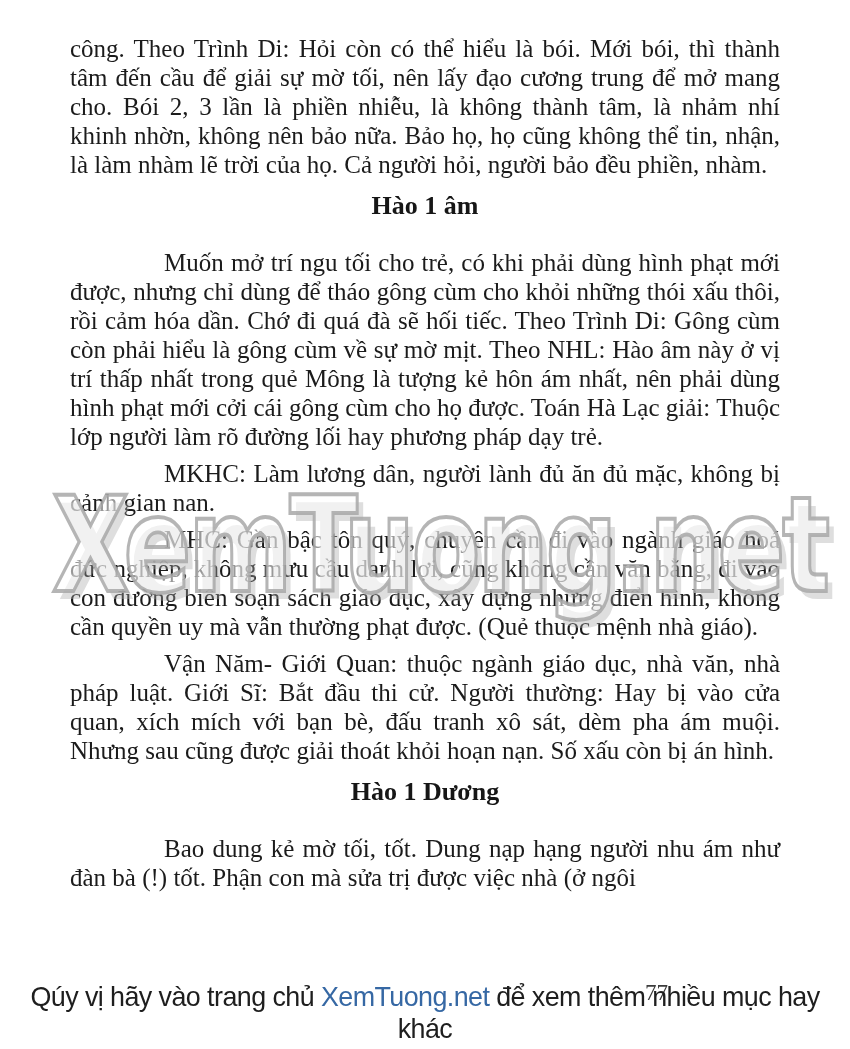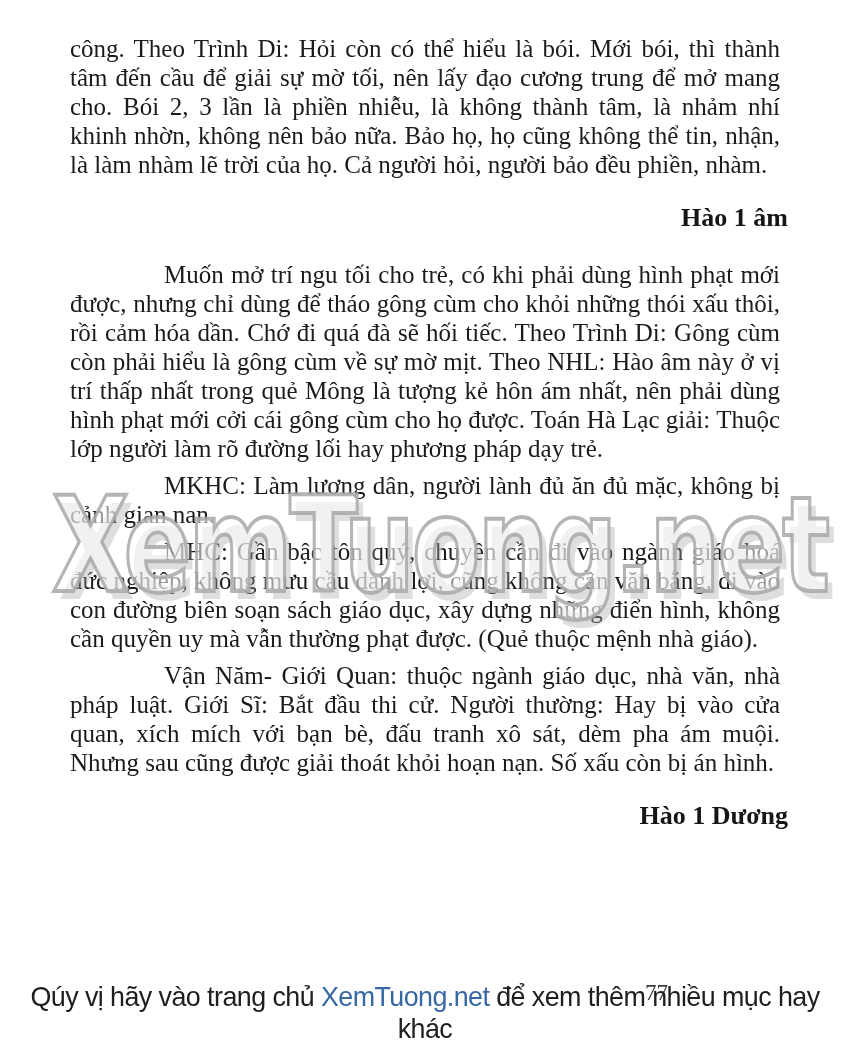--- a/index.html
+++ b/index.html
@@ -19,22 +19,22 @@
     color: #1b1b1b;
     text-align: justify;
     z-index: 1;
   }
   .para { margin: 8px; }
   .para.indent { text-indent: 94px; }
   .heading {
     font-family: "Liberation Serif", serif;
     font-size: 26px;
     font-weight: bold;
-    text-align: right;
-    margin: 24px 0 28px 0;
+    text-align: center;
+    margin: 12px 0 28px 0;
     text-indent: 0;
     color: #161616;
   }
   .run-bold { font-weight: normal; }
   .run-italic { }
   .watermark {
     position: absolute;
     top: 468px; left: 52px;
     font-family: "DejaVu Sans", sans-serif;
     font-weight: bold;
@@ -82,20 +82,21 @@
 <div class="page">
 
   <div class="page-text">
       <p class="para"><span>công. Theo Trình Di: Hỏi còn có thể hiểu là bói. Mới bói, thì thành tâm đến cầu để giải sự mờ tối, nên lấy đạo cương trung để mở mang cho. Bói 2, 3 lần là phiền nhiễu, là không thành tâm, là nhảm nhí khinh nhờn, không nên bảo nữa. Bảo họ, họ cũng không thể tin, nhận, là làm nhàm lẽ trời của họ. Cả người hỏi, người bảo đều phiền, nhàm.</span></p>
       <h2 class="heading">Hào 1 âm</h2>
       <p class="para indent"><span class="run-italic">Muốn mở trí ngu tối cho trẻ, có khi phải dùng hình phạt mới được, nhưng chỉ dùng để tháo gông cùm cho khỏi những thói xấu thôi, rồi cảm hóa dần. Chớ đi quá đà sẽ hối tiếc.</span><span> Theo Trình Di: Gông cùm còn phải hiểu là gông cùm về sự mờ mịt. Theo NHL: Hào âm này ở vị trí thấp nhất trong quẻ Mông là tượng kẻ hôn ám nhất, nên phải dùng hình phạt mới cởi cái gông cùm cho họ được. </span><span class="run-bold">Toán Hà Lạc giải</span><span>: </span><span class="run-italic">Thuộc lớp người làm rõ đường lối hay phương pháp dạy trẻ.</span></p>
       <p class="para indent"><span>MKHC: Làm lương dân, người lành đủ ăn đủ mặc, không bị cảnh gian nan.</span></p>
       <p class="para indent"><span>MHC: Gần bậc tôn quý, chuyên cần đi vào ngành giáo hoá đức nghiệp, không mưu cầu danh lợi, cũng không cần văn bằng, đi vào con đường biên soạn sách giáo dục, xây dựng những điển hình, không cần quyền uy mà vẫn thường phạt được. (Quẻ thuộc mệnh nhà giáo).</span></p>
       <p class="para indent"><span>Vận Năm- </span><span class="run-bold">Giới Quan</span><span>: thuộc ngành giáo dục, nhà văn, nhà pháp luật. </span><span class="run-bold">Giới Sĩ</span><span>: Bắt đầu thi cử. </span><span class="run-bold">Người thường:</span><span> Hay bị vào cửa quan, xích mích với bạn bè, đấu tranh xô sát, dèm pha ám muội. Nhưng sau cũng được giải thoát khỏi hoạn nạn. Số xấu còn bị án hình.</span></p>
       <h2 class="heading">Hào 1 Dương</h2>
+      <p class="para indent"><span class="run-italic">Bao dung kẻ mờ tối, tốt. Dung nạp hạng người nhu ám như đàn bà (!) tốt. Phận con mà sửa trị được việc nhà (ở ngôi</span></p>
     </div>
 
   <div class="watermark">XemTuong.net</div>
 
   <div class="page-number">77</div>
 
   <div class="footer"><span>Qúy vị hãy vào trang chủ </span><a class="site-link">XemTuong.net</a><span> để xem thêm nhiều mục hay khác</span></div>
 
 </div>
 

